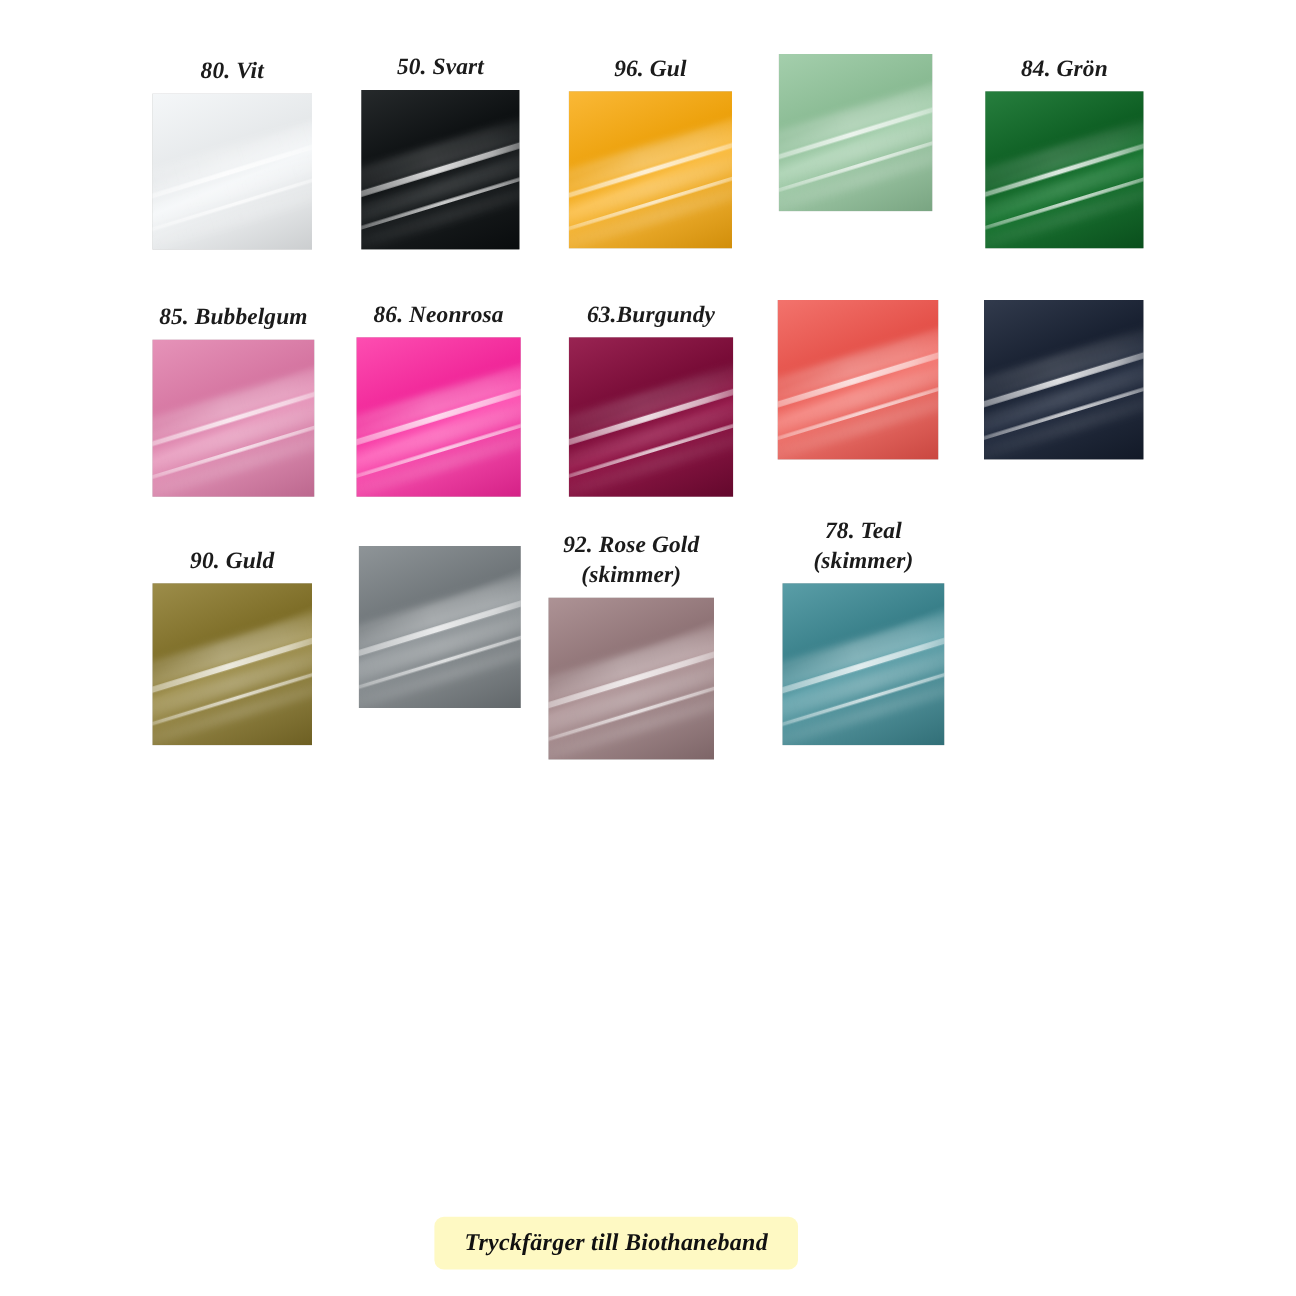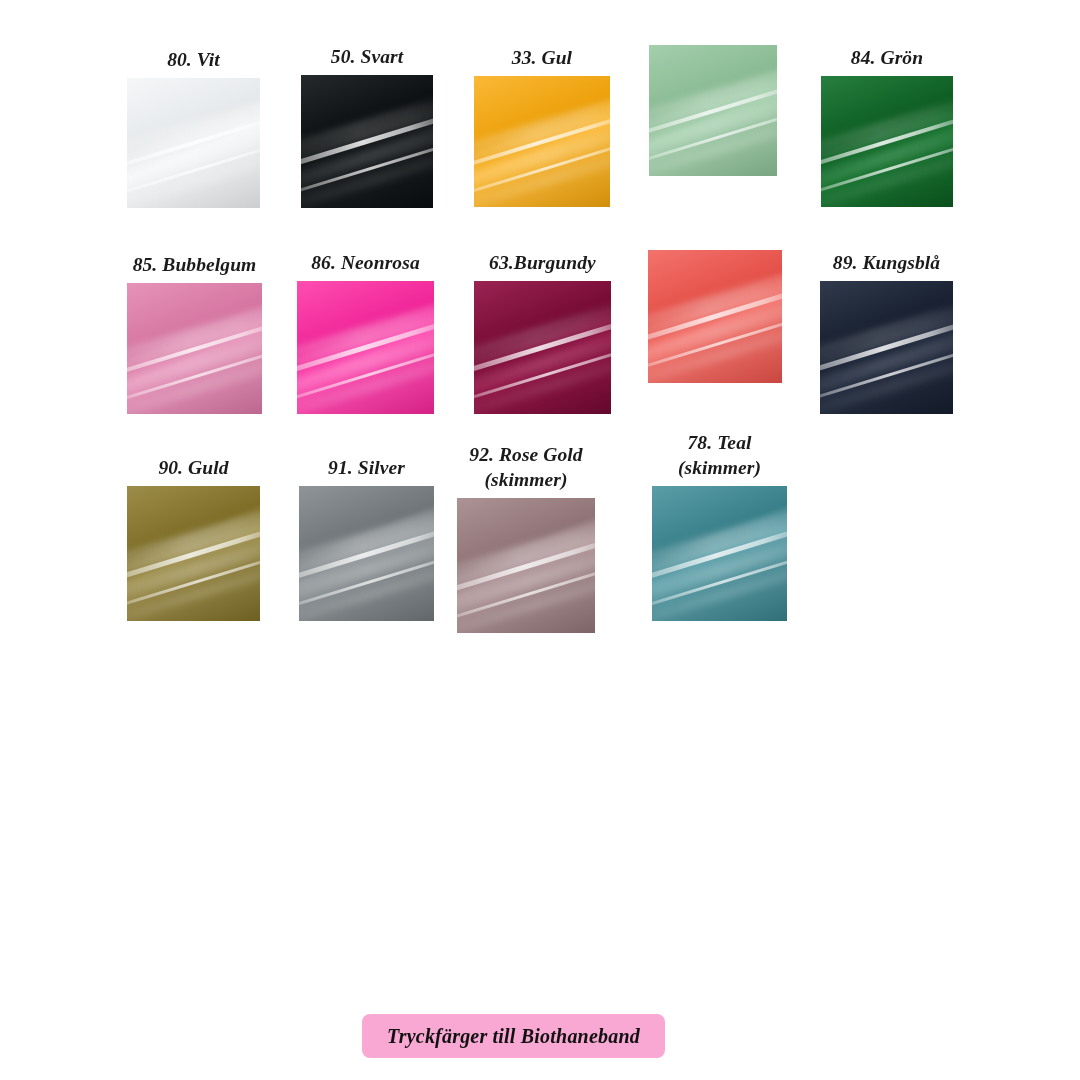--- a/index.html
+++ b/index.html
@@ -80,21 +80,21 @@
     pointer-events: none;
   }
 
   
   .footer-pill {
     position: absolute;
     left: 362px;
     top: 1014px;
     width: 303px;
     height: 44px;
-    background: #f9a8d4;
+    background: #fef9c3;
     border-radius: 8px;
     display: flex;
     align-items: center;
     justify-content: center;
   }
   .footer-pill span {
     font-style: italic;
     font-weight: 700;
     font-size: 20px;
     color: #111111;
@@ -130,21 +130,21 @@
           <div class="gloss">
             <div class="band" style="top: 40%; height: 9%; background: linear-gradient(90deg, rgba(255, 255, 255, 0) 0%, rgba(255, 255, 255, 0.098) 18%, rgba(255, 255, 255, 0.18) 48%, rgba(255, 255, 255, 0.133) 72%, rgba(255, 255, 255, 0) 100%); filter: blur(3px);"></div>
             <div class="band" style="top: 49%; height: 2.2%; background: linear-gradient(90deg, rgba(255, 255, 255, 0) 0%, rgba(255, 255, 255, 0.467) 18%, rgba(255, 255, 255, 0.85) 48%, rgba(255, 255, 255, 0.64) 72%, rgba(255, 255, 255, 0) 100%); filter: blur(0.6px);"></div>
             <div class="band" style="top: 54%; height: 6%; background: linear-gradient(90deg, rgba(255, 255, 255, 0) 0%, rgba(255, 255, 255, 0.07) 18%, rgba(255, 255, 255, 0.125) 48%, rgba(255, 255, 255, 0.094) 72%, rgba(255, 255, 255, 0) 100%); filter: blur(3px);"></div>
             <div class="band" style="top: 62%; height: 1.4%; background: linear-gradient(90deg, rgba(255, 255, 255, 0) 0%, rgba(255, 255, 255, 0.42) 18%, rgba(255, 255, 255, 0.765) 48%, rgba(255, 255, 255, 0.573) 72%, rgba(255, 255, 255, 0) 100%); filter: blur(0.6px);"></div>
             <div class="band" style="top: 66%; height: 5%; background: linear-gradient(90deg, rgba(255, 255, 255, 0) 0%, rgba(255, 255, 255, 0.05) 18%, rgba(255, 255, 255, 0.09) 48%, rgba(255, 255, 255, 0.067) 72%, rgba(255, 255, 255, 0) 100%); filter: blur(3px);"></div>
           </div>
         </div>
       </div>
       <div class="card" style="left: 434px; top: 45px; width: 216px;">
-        <div class="card-label">33. Gul</div>
+        <div class="card-label">96. Gul</div>
         <div class="swatch" style="width: 136px; height: 131px;">
           <div class="base" style="background: rgb(249, 169, 11);"></div>
           <div class="shade" style="background: linear-gradient(158deg, rgba(255, 255, 255, 0.18) 0%, rgba(0, 0, 0, 0.05) 40%, rgba(255, 255, 255, 0.22) 55%, rgba(0, 0, 0, 0.16) 100%);"></div>
           <div class="gloss">
             <div class="band" style="top: 40%; height: 9%; background: linear-gradient(90deg, rgba(255, 255, 255, 0) 0%, rgba(255, 255, 255, 0.165) 18%, rgba(255, 255, 255, 0.3) 48%, rgba(255, 255, 255, 0.224) 72%, rgba(255, 255, 255, 0) 100%); filter: blur(3px);"></div>
             <div class="band" style="top: 49%; height: 2.2%; background: linear-gradient(90deg, rgba(255, 255, 255, 0) 0%, rgba(255, 255, 255, 0.427) 18%, rgba(255, 255, 255, 0.78) 48%, rgba(255, 255, 255, 0.584) 72%, rgba(255, 255, 255, 0) 100%); filter: blur(0.6px);"></div>
             <div class="band" style="top: 54%; height: 6%; background: linear-gradient(90deg, rgba(255, 255, 255, 0) 0%, rgba(255, 255, 255, 0.114) 18%, rgba(255, 255, 255, 0.21) 48%, rgba(255, 255, 255, 0.157) 72%, rgba(255, 255, 255, 0) 100%); filter: blur(3px);"></div>
             <div class="band" style="top: 62%; height: 1.4%; background: linear-gradient(90deg, rgba(255, 255, 255, 0) 0%, rgba(255, 255, 255, 0.384) 18%, rgba(255, 255, 255, 0.7) 48%, rgba(255, 255, 255, 0.525) 72%, rgba(255, 255, 255, 0) 100%); filter: blur(0.6px);"></div>
             <div class="band" style="top: 66%; height: 5%; background: linear-gradient(90deg, rgba(255, 255, 255, 0) 0%, rgba(255, 255, 255, 0.082) 18%, rgba(255, 255, 255, 0.15) 48%, rgba(255, 255, 255, 0.114) 72%, rgba(255, 255, 255, 0) 100%); filter: blur(3px);"></div>
           </div>
@@ -226,21 +226,20 @@
           <div class="gloss">
             <div class="band" style="top: 40%; height: 9%; background: linear-gradient(90deg, rgba(255, 255, 255, 0) 0%, rgba(255, 255, 255, 0.165) 18%, rgba(255, 255, 255, 0.3) 48%, rgba(255, 255, 255, 0.224) 72%, rgba(255, 255, 255, 0) 100%); filter: blur(3px);"></div>
             <div class="band" style="top: 49%; height: 2.2%; background: linear-gradient(90deg, rgba(255, 255, 255, 0) 0%, rgba(255, 255, 255, 0.427) 18%, rgba(255, 255, 255, 0.78) 48%, rgba(255, 255, 255, 0.584) 72%, rgba(255, 255, 255, 0) 100%); filter: blur(0.6px);"></div>
             <div class="band" style="top: 54%; height: 6%; background: linear-gradient(90deg, rgba(255, 255, 255, 0) 0%, rgba(255, 255, 255, 0.114) 18%, rgba(255, 255, 255, 0.21) 48%, rgba(255, 255, 255, 0.157) 72%, rgba(255, 255, 255, 0) 100%); filter: blur(3px);"></div>
             <div class="band" style="top: 62%; height: 1.4%; background: linear-gradient(90deg, rgba(255, 255, 255, 0) 0%, rgba(255, 255, 255, 0.384) 18%, rgba(255, 255, 255, 0.7) 48%, rgba(255, 255, 255, 0.525) 72%, rgba(255, 255, 255, 0) 100%); filter: blur(0.6px);"></div>
             <div class="band" style="top: 66%; height: 5%; background: linear-gradient(90deg, rgba(255, 255, 255, 0) 0%, rgba(255, 255, 255, 0.082) 18%, rgba(255, 255, 255, 0.15) 48%, rgba(255, 255, 255, 0.114) 72%, rgba(255, 255, 255, 0) 100%); filter: blur(3px);"></div>
           </div>
         </div>
       </div>
       <div class="card" style="left: 780px; top: 250px; width: 213px;">
-        <div class="card-label">89. Kungsblå</div>
         <div class="swatch" style="width: 133px; height: 133px;">
           <div class="base" style="background: rgb(26, 36, 56);"></div>
           <div class="shade" style="background: linear-gradient(158deg, rgba(255, 255, 255, 0.1) 0%, rgba(0, 0, 0, 0.18) 42%, rgba(255, 255, 255, 0.06) 58%, rgba(0, 0, 0, 0.3) 100%);"></div>
           <div class="gloss">
             <div class="band" style="top: 40%; height: 9%; background: linear-gradient(90deg, rgba(255, 255, 255, 0) 0%, rgba(255, 255, 255, 0.098) 18%, rgba(255, 255, 255, 0.18) 48%, rgba(255, 255, 255, 0.133) 72%, rgba(255, 255, 255, 0) 100%); filter: blur(3px);"></div>
             <div class="band" style="top: 49%; height: 2.2%; background: linear-gradient(90deg, rgba(255, 255, 255, 0) 0%, rgba(255, 255, 255, 0.467) 18%, rgba(255, 255, 255, 0.85) 48%, rgba(255, 255, 255, 0.64) 72%, rgba(255, 255, 255, 0) 100%); filter: blur(0.6px);"></div>
             <div class="band" style="top: 54%; height: 6%; background: linear-gradient(90deg, rgba(255, 255, 255, 0) 0%, rgba(255, 255, 255, 0.07) 18%, rgba(255, 255, 255, 0.125) 48%, rgba(255, 255, 255, 0.094) 72%, rgba(255, 255, 255, 0) 100%); filter: blur(3px);"></div>
             <div class="band" style="top: 62%; height: 1.4%; background: linear-gradient(90deg, rgba(255, 255, 255, 0) 0%, rgba(255, 255, 255, 0.42) 18%, rgba(255, 255, 255, 0.765) 48%, rgba(255, 255, 255, 0.573) 72%, rgba(255, 255, 255, 0) 100%); filter: blur(0.6px);"></div>
             <div class="band" style="top: 66%; height: 5%; background: linear-gradient(90deg, rgba(255, 255, 255, 0) 0%, rgba(255, 255, 255, 0.05) 18%, rgba(255, 255, 255, 0.09) 48%, rgba(255, 255, 255, 0.067) 72%, rgba(255, 255, 255, 0) 100%); filter: blur(3px);"></div>
           </div>
@@ -254,21 +253,20 @@
           <div class="gloss">
             <div class="band" style="top: 40%; height: 9%; background: linear-gradient(90deg, rgba(255, 255, 255, 0) 0%, rgba(255, 255, 255, 0.165) 18%, rgba(255, 255, 255, 0.3) 48%, rgba(255, 255, 255, 0.224) 72%, rgba(255, 255, 255, 0) 100%); filter: blur(3px);"></div>
             <div class="band" style="top: 49%; height: 2.2%; background: linear-gradient(90deg, rgba(255, 255, 255, 0) 0%, rgba(255, 255, 255, 0.44) 18%, rgba(255, 255, 255, 0.8) 48%, rgba(255, 255, 255, 0.6) 72%, rgba(255, 255, 255, 0) 100%); filter: blur(0.6px);"></div>
             <div class="band" style="top: 54%; height: 6%; background: linear-gradient(90deg, rgba(255, 255, 255, 0) 0%, rgba(255, 255, 255, 0.114) 18%, rgba(255, 255, 255, 0.21) 48%, rgba(255, 255, 255, 0.157) 72%, rgba(255, 255, 255, 0) 100%); filter: blur(3px);"></div>
             <div class="band" style="top: 62%; height: 1.4%; background: linear-gradient(90deg, rgba(255, 255, 255, 0) 0%, rgba(255, 255, 255, 0.396) 18%, rgba(255, 255, 255, 0.72) 48%, rgba(255, 255, 255, 0.54) 72%, rgba(255, 255, 255, 0) 100%); filter: blur(0.6px);"></div>
             <div class="band" style="top: 66%; height: 5%; background: linear-gradient(90deg, rgba(255, 255, 255, 0) 0%, rgba(255, 255, 255, 0.082) 18%, rgba(255, 255, 255, 0.15) 48%, rgba(255, 255, 255, 0.114) 72%, rgba(255, 255, 255, 0) 100%); filter: blur(3px);"></div>
           </div>
         </div>
       </div>
       <div class="card" style="left: 259px; top: 455px; width: 215px;">
-        <div class="card-label">91. Silver</div>
         <div class="swatch" style="width: 135px; height: 135px;">
           <div class="base" style="background: rgb(124, 131, 135);"></div>
           <div class="shade" style="background: linear-gradient(158deg, rgba(255, 255, 255, 0.14) 0%, rgba(0, 0, 0, 0.1) 38%, rgba(255, 255, 255, 0.18) 52%, rgba(0, 0, 0, 0.22) 100%);"></div>
           <div class="gloss">
             <div class="band" style="top: 40%; height: 9%; background: linear-gradient(90deg, rgba(255, 255, 255, 0) 0%, rgba(255, 255, 255, 0.165) 18%, rgba(255, 255, 255, 0.3) 48%, rgba(255, 255, 255, 0.224) 72%, rgba(255, 255, 255, 0) 100%); filter: blur(3px);"></div>
             <div class="band" style="top: 49%; height: 2.2%; background: linear-gradient(90deg, rgba(255, 255, 255, 0) 0%, rgba(255, 255, 255, 0.44) 18%, rgba(255, 255, 255, 0.8) 48%, rgba(255, 255, 255, 0.6) 72%, rgba(255, 255, 255, 0) 100%); filter: blur(0.6px);"></div>
             <div class="band" style="top: 54%; height: 6%; background: linear-gradient(90deg, rgba(255, 255, 255, 0) 0%, rgba(255, 255, 255, 0.114) 18%, rgba(255, 255, 255, 0.21) 48%, rgba(255, 255, 255, 0.157) 72%, rgba(255, 255, 255, 0) 100%); filter: blur(3px);"></div>
             <div class="band" style="top: 62%; height: 1.4%; background: linear-gradient(90deg, rgba(255, 255, 255, 0) 0%, rgba(255, 255, 255, 0.396) 18%, rgba(255, 255, 255, 0.72) 48%, rgba(255, 255, 255, 0.54) 72%, rgba(255, 255, 255, 0) 100%); filter: blur(0.6px);"></div>
             <div class="band" style="top: 66%; height: 5%; background: linear-gradient(90deg, rgba(255, 255, 255, 0) 0%, rgba(255, 255, 255, 0.082) 18%, rgba(255, 255, 255, 0.15) 48%, rgba(255, 255, 255, 0.114) 72%, rgba(255, 255, 255, 0) 100%); filter: blur(3px);"></div>
           </div>

